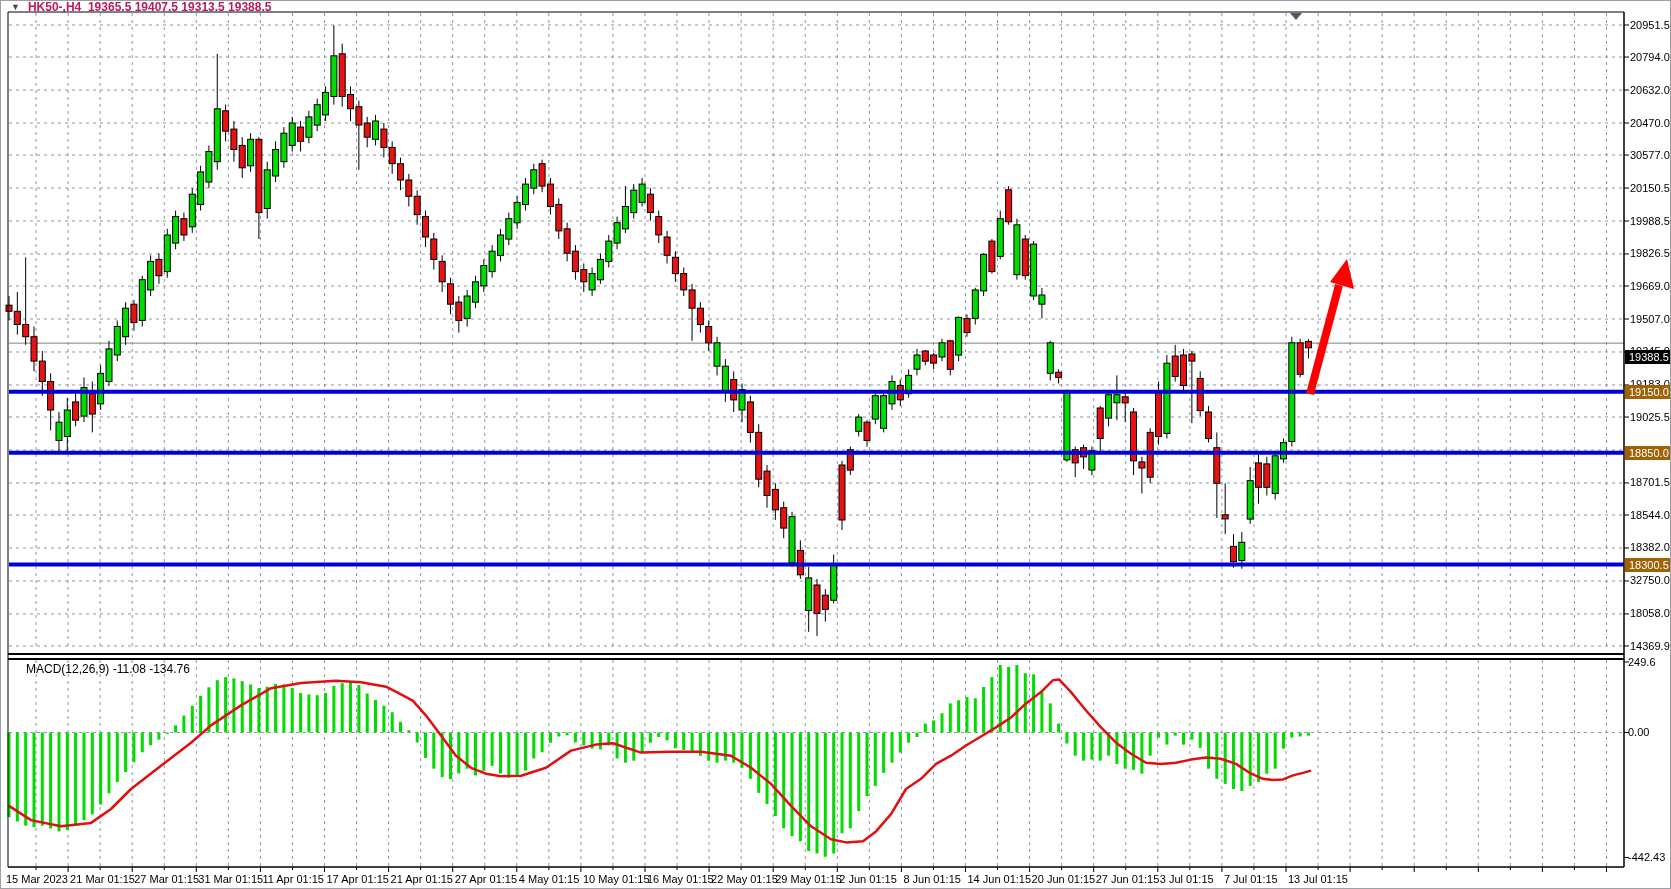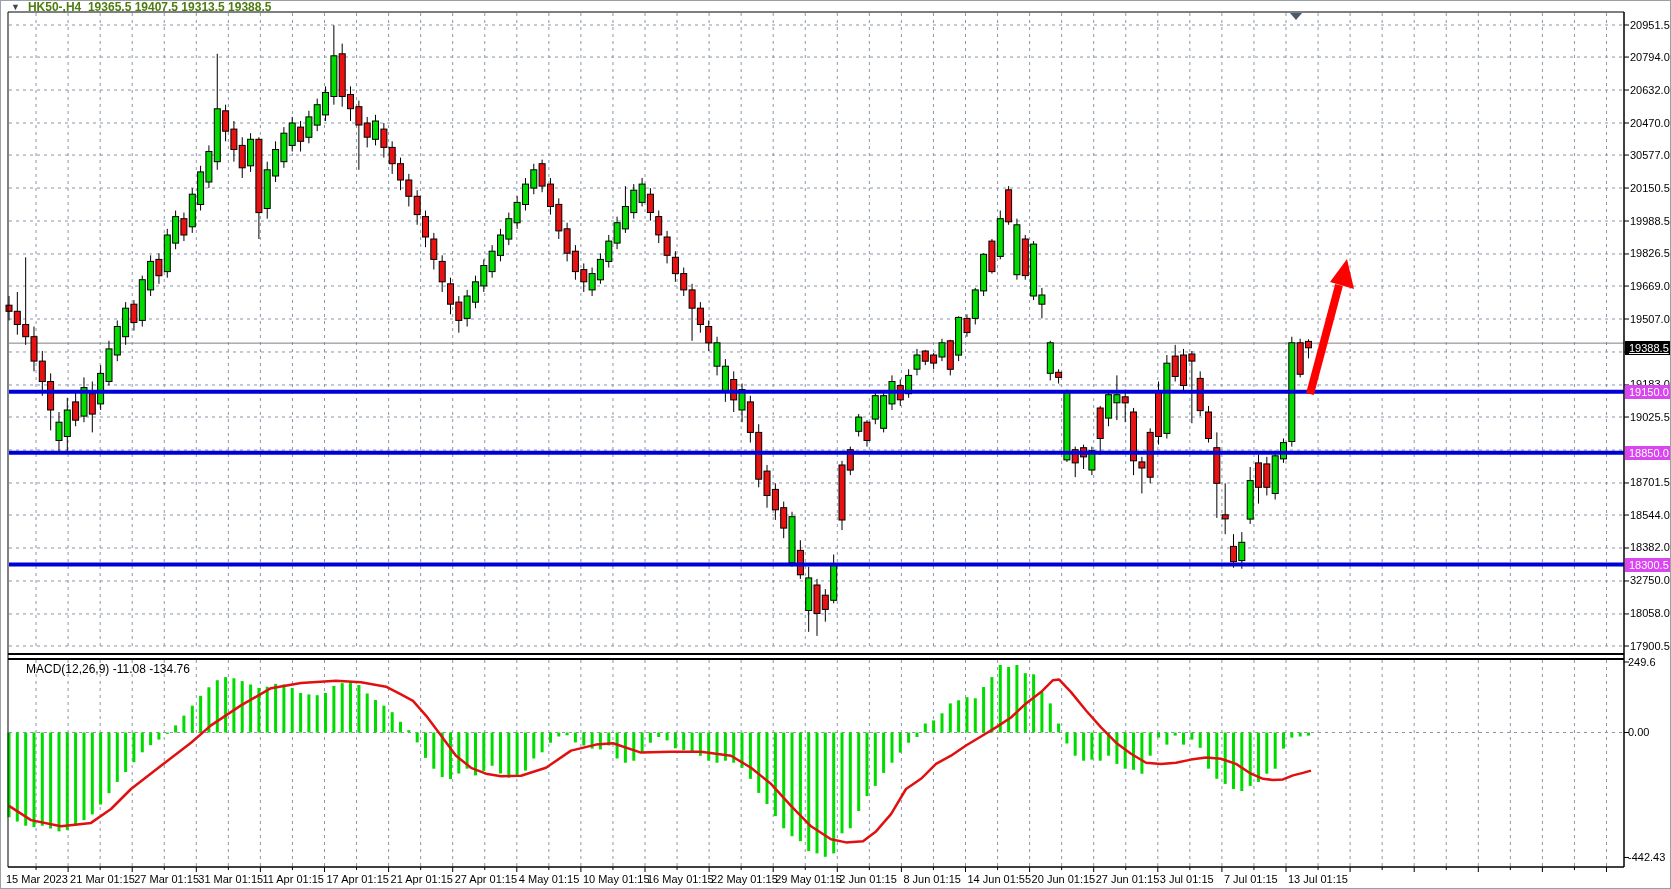--- a/index.html
+++ b/index.html
@@ -1,27 +1,27 @@
 <!DOCTYPE html>
 <html><head>
 <meta charset="utf-8">
 <style>
   html,body{margin:0;padding:0;background:#fff;}
   #app{position:relative;width:1671px;height:889px;background:#ffffff;border:1px solid #9aa0a6;box-sizing:border-box;overflow:hidden;font-family:"Liberation Sans",sans-serif;}
   #chart-canvas{position:absolute;left:0;top:0;}
   .title-row{position:absolute;left:10px;top:0px;height:12px;display:flex;align-items:center;gap:8px;z-index:5;}
   .title-caret{font-size:9px;color:#3c4654;line-height:10px;}
-  .title-text{font-size:12px;font-weight:bold;color:#4d7c0f;white-space:pre;}
+  .title-text{font-size:12px;font-weight:bold;color:#be185d;white-space:pre;}
   .macd-label{position:absolute;left:25px;top:661px;font-size:12px;color:#000000;z-index:5;}
   .axis-label{position:absolute;left:1629px;font-size:11px;color:#000;white-space:nowrap;}
   .macd-axis-label{position:absolute;left:1627px;font-size:11px;color:#000;white-space:nowrap;}
   .time-label{position:absolute;top:872px;font-size:11px;color:#000;white-space:nowrap;}
   .price-tag{position:absolute;left:1624px;height:14px;line-height:14px;padding:0 3px 0 4px;font-size:11px;color:#fff;white-space:nowrap;z-index:6;}
   .tag-black{background:#000;}
-  .tag-blue{background:#d946ef;}
+  .tag-blue{background:#a16207;}
 </style>
 </head>
 <body>
 
 <div id="app">
   <svg id="chart-canvas" width="1671" height="889">
       <g>
         <line x1="35.05" y1="12" x2="35.05" y2="645" stroke="#8A96A8" stroke-width="1" stroke-dasharray="3,4"></line>
         <line x1="35.05" y1="659" x2="35.05" y2="866" stroke="#8A96A8" stroke-width="1" stroke-dasharray="3,4"></line>
         <line x1="67.1" y1="12" x2="67.1" y2="645" stroke="#8A96A8" stroke-width="1" stroke-dasharray="3,4"></line>
@@ -734,21 +734,21 @@
       <div class="axis-label" style="top: 278.54px;">19669.0</div>
       <div class="axis-label" style="top: 311.513px;">19507.0</div>
       <div class="axis-label" style="top: 344.487px;">19345.0</div>
       <div class="axis-label" style="top: 377.46px;">19183.0</div>
       <div class="axis-label" style="top: 409.518px;">19025.5</div>
       <div class="axis-label" style="top: 475.465px;">18701.5</div>
       <div class="axis-label" style="top: 507.522px;">18544.0</div>
       <div class="axis-label" style="top: 540.496px;">18382.0</div>
       <div class="axis-label" style="top: 573.469px;">32750.0</div>
       <div class="axis-label" style="top: 606.442px;">18058.0</div>
-      <div class="axis-label" style="top: 638.5px;">17900.5</div>
+      <div class="axis-label" style="top: 638.5px;">14369.9</div>
     </div>
   <div id="macd-axis">
       <div class="macd-axis-label" style="top: 654.5px;">249.6</div>
       <div class="macd-axis-label" style="top: 725px;">0.00</div>
       <div class="macd-axis-label" style="top: 849.965px;">-442.43</div>
     </div>
   <div id="time-axis">
       <div class="time-label" style="left: 5px;">15 Mar 2023</div>
       <div class="time-label" style="left: 69.1px;">21 Mar 01:15</div>
       <div class="time-label" style="left: 133.2px;">27 Mar 01:15</div>
@@ -757,26 +757,26 @@
       <div class="time-label" style="left: 325.5px;">17 Apr 01:15</div>
       <div class="time-label" style="left: 389.6px;">21 Apr 01:15</div>
       <div class="time-label" style="left: 453.7px;">27 Apr 01:15</div>
       <div class="time-label" style="left: 517.8px;">4 May 01:15</div>
       <div class="time-label" style="left: 581.9px;">10 May 01:15</div>
       <div class="time-label" style="left: 646px;">16 May 01:15</div>
       <div class="time-label" style="left: 710.1px;">22 May 01:15</div>
       <div class="time-label" style="left: 774.2px; text-align: right;">29 May 01:15</div>
       <div class="time-label" style="left: 838.3px;">2 Jun 01:15</div>
       <div class="time-label" style="left: 902.4px;">8 Jun 01:15</div>
-      <div class="time-label" style="left: 966.5px;">14 Jun 01:55</div>
+      <div class="time-label" style="left: 966.5px;">14 Jun 01:15</div>
       <div class="time-label" style="left: 1030.6px;">20 Jun 01:15</div>
       <div class="time-label" style="left: 1094.7px;">27 Jun 01:15</div>
       <div class="time-label" style="left: 1158.8px;">3 Jul 01:15</div>
       <div class="time-label" style="left: 1222.9px;">7 Jul 01:15</div>
       <div class="time-label" style="left: 1287px;">13 Jul 01:15</div>
     </div>
   <div id="price-tags">
-      <div class="price-tag tag-black" style="top: 340px; text-decoration: underline;">19388.5</div>
+      <div class="price-tag tag-black" style="top: 349px;">19388.5</div>
       <div class="price-tag tag-blue" style="top: 383.677px;">19150.0</div>
       <div class="price-tag tag-blue" style="top: 444.739px;">18850.0</div>
       <div class="price-tag tag-blue" style="top: 556.584px;">18300.5</div>
     </div>
 </div>
 
 </body></html>

